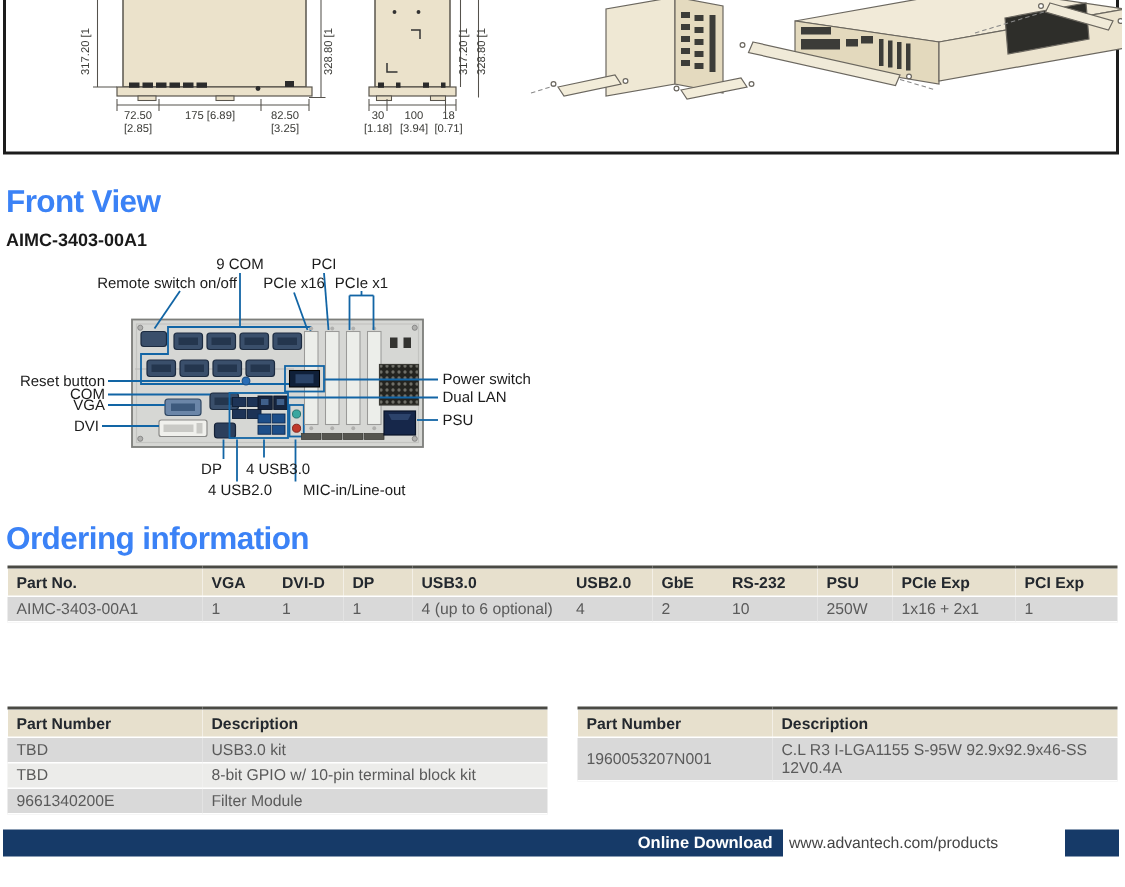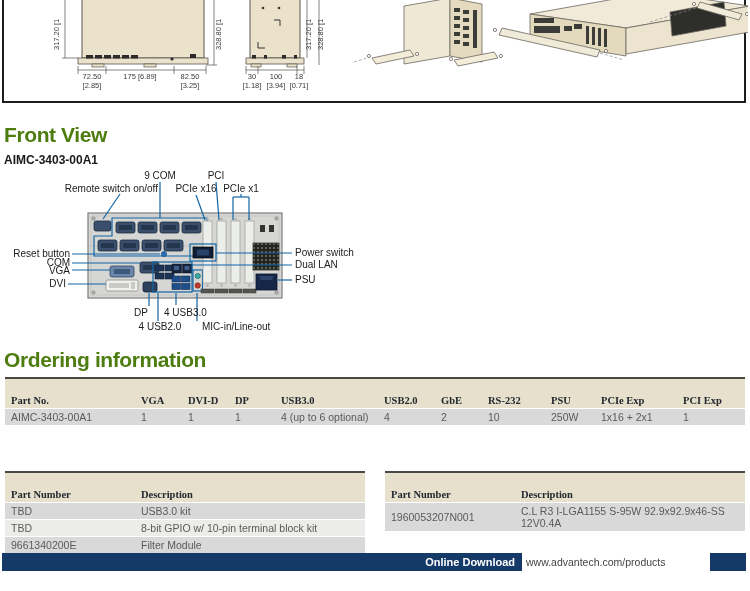--- a/index.html
+++ b/index.html
@@ -4,34 +4,34 @@
 <style>
   html,body { margin:0; padding:0; background:#ffffff; }
   body { width:750px; height:591px; font-family:"Liberation Sans", sans-serif; overflow:hidden; }
   .page { position:relative; width:750px; height:591px; background:#fff;border-radius:16px; }
 
   
   .mech-box { position:absolute; left:2px; top:-2px; width:744px; height:105px;
               border:2px solid #1c1c1c; box-sizing:border-box; background:#fff; }
   .mech-box svg { position:absolute; left:0; top:0; }
 
-  .sec-heading { position:absolute; margin:0; color:#4d7c0f; font-weight:bold;
+  .sec-heading { position:absolute; margin:0; color:#3b82f6; font-weight:bold;
                  font-size:21px; letter-spacing:-0.4px; }
   .model-heading { position:absolute; margin:0; color:#1a1a1a; font-weight:bold; font-size:12px; }
 
   .fv-svg { position:absolute; left:0; top:166px; }
   .lbl { font-size:10px; fill:#1b1b1b; }
   .dim { font-size:7.5px; fill:#3a3a36; }
   .callout { stroke:#1265a5; stroke-width:1.2; fill:none; }
   .bluebox { stroke:#1265a5; stroke-width:1.2; fill:none; }
 
   table { border-collapse:collapse; table-layout:fixed; }
   th { background:#e7e0cd; border-top:2px solid #4a4a44; border-bottom:1px solid #fff;
-       font-size:10.5px; color:#23282e; text-align:left; padding:16px 4px 2px 6px;
-       white-space:nowrap; overflow:hidden;font-family:Liberation Serif, serif; }
+       font-size:10.5px; color:#23282e; text-align:left; padding:4px 4px 2px 6px;
+       white-space:nowrap; overflow:hidden; }
   td { background:#d9d9d9; border-bottom:1px solid #fff; font-size:10.5px; color:#5a5a5a;
        padding:2px 4px 2px 6px; vertical-align:middle; }
   tr.alt td { background:#ececea; }
 
   .ord-table    { position:absolute; left:5px;   top:377px; width:740px; }
   .footnote     { position:absolute; left:5px;   top:416px; font-size:10px; color:#555; }
   .oa-table     { position:absolute; left:5px;   top:471px; width:360px; }
   .cc-table     { position:absolute; left:385px; top:471px; width:360px; }
 
   .footer-bar { position:absolute; left:2px; top:553px; width:744px; height:18px;

